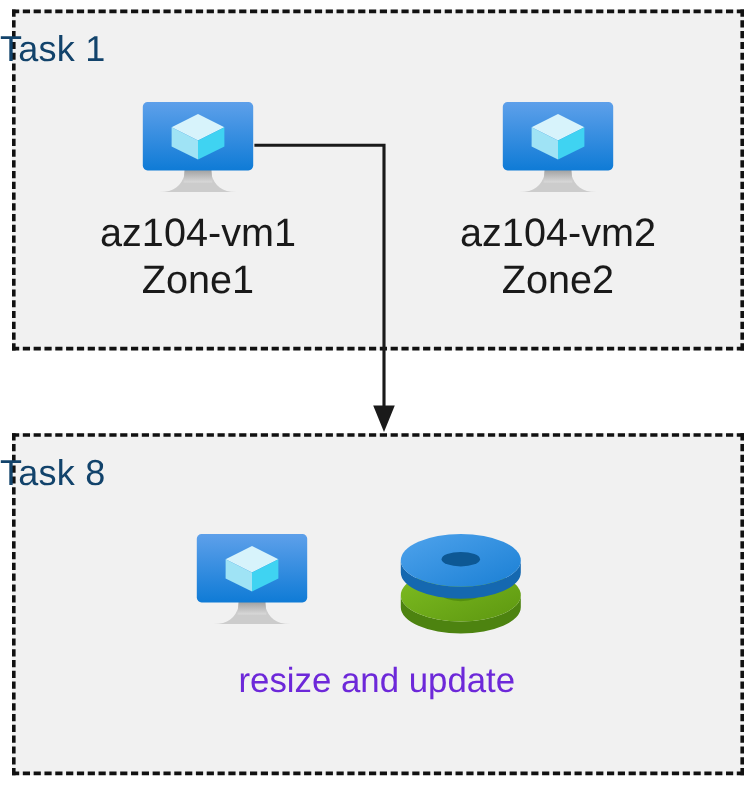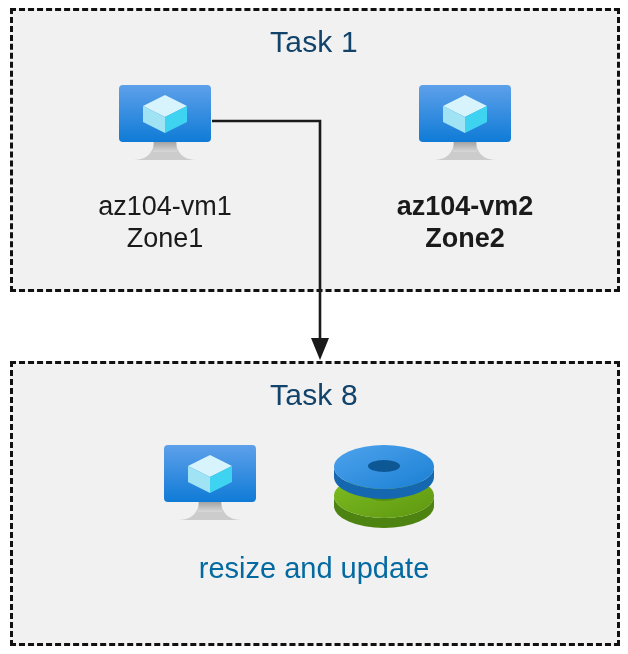--- a/index.html
+++ b/index.html
@@ -35,48 +35,47 @@
     left: 10px;
     top: 361px;
     width: 610px;
     height: 285px;
   }
 
   
   .task-title {
     position: absolute;
     width: 100%;
-    text-align: center;
     color: #12436b;
     font-size: 30px;
     line-height: 1;
     letter-spacing: 0.2px;
     font-family: "Liberation Sans", sans-serif;
   }
   #task1-title { top: 27px; left: 0; }
   #task2-title { top: 380px; left: 0; }
 
   
   .node {
     position: absolute;
     text-align: center;
   }
   #vm1-node { left: 55px;  top: 83px;  width: 220px; }
-  #vm2-node { left: 355px; top: 83px;  width: 220px; font-weight: bold; }
+  #vm2-node { left: 355px; top: 83px;  width: 220px; }
   #vm3-node { left: 100px; top: 443px; width: 220px; }
 
   .node-icon-wrap {
     display: flex;
     align-items: flex-end;
     justify-content: center;
     height: 80px;
   }
   .node-label {
-    margin-top: 28px;
-    font-size: 27px;
+    margin-top: 12px;
+    font-size: 33px;
     line-height: 1.17;
     color: #1a1a1a;
     white-space: pre-line;
     font-family: "Liberation Sans", sans-serif;
   }
 
   
   #disk-node {
     position: absolute;
     left: 330px;
@@ -86,21 +85,21 @@
   }
 
   
   #task2-caption {
     position: absolute;
     left: 0;
     top: 552px;
     width: 100%;
     text-align: center;
     font-size: 29px;
-    color: #0369a1;
+    color: #6d28d9;
     font-family: "Liberation Sans", sans-serif;
   }
 
   
   #connector-layer {
     position: absolute;
     left: 0;
     top: 0;
     width: 628px;
     height: 654px;

